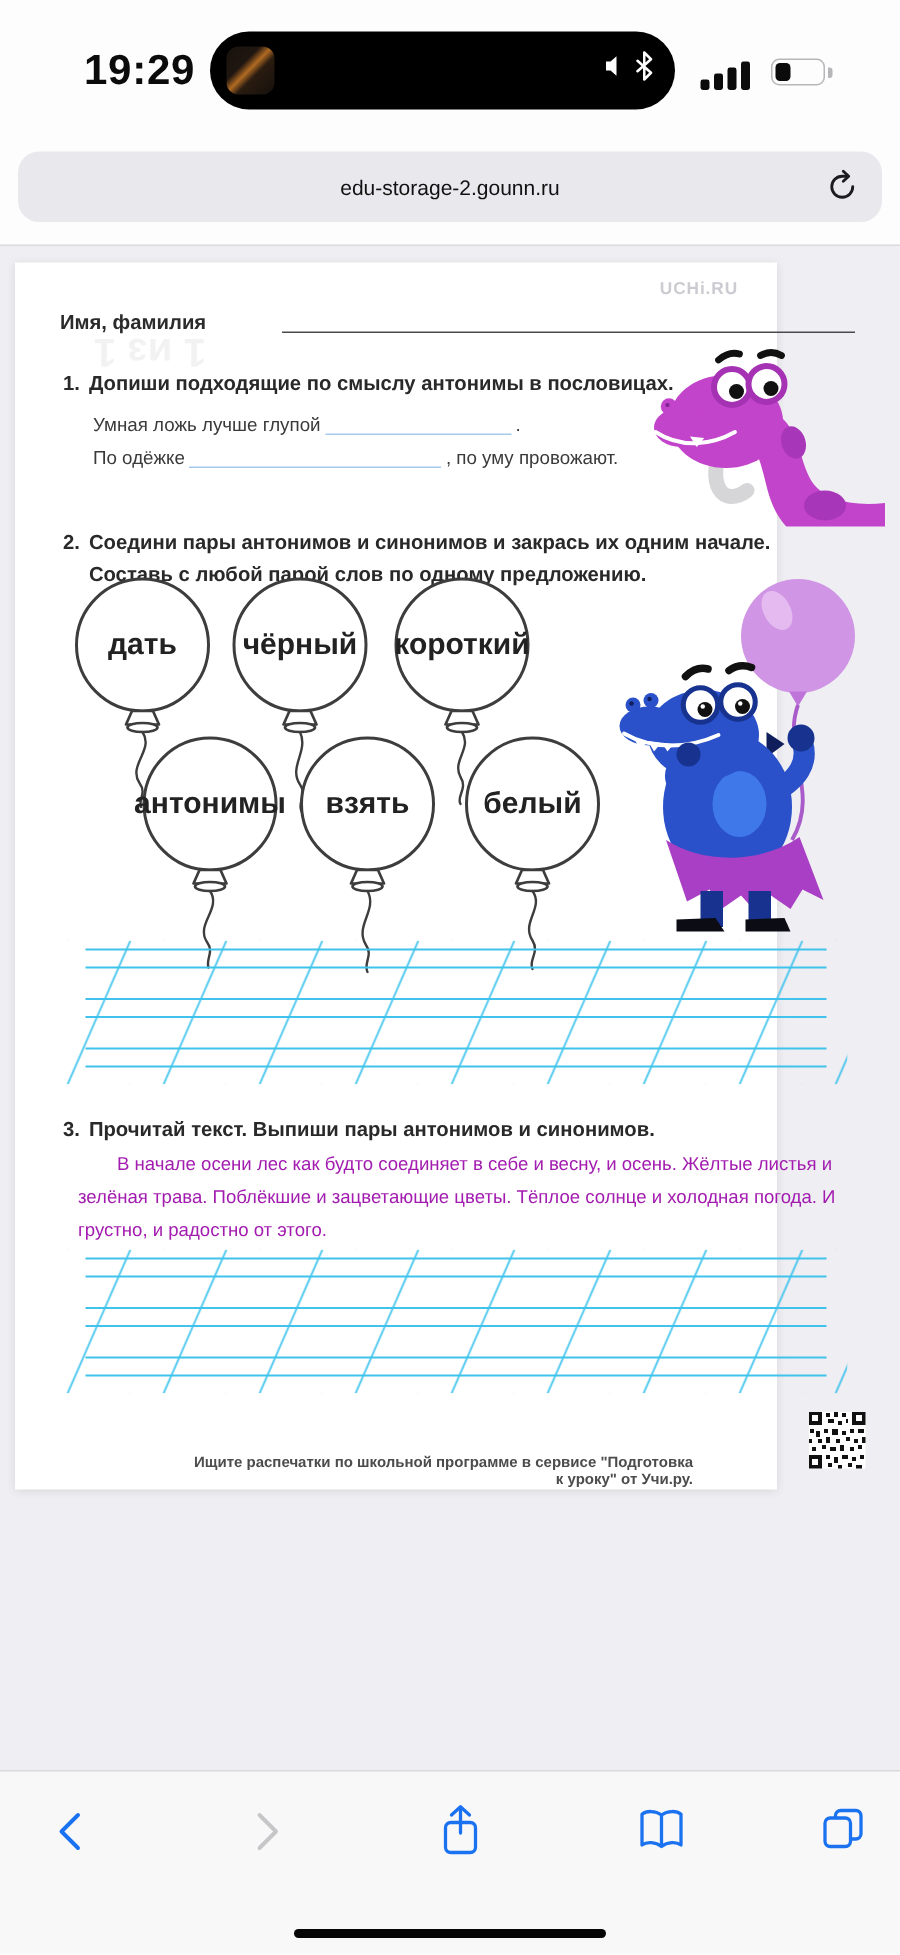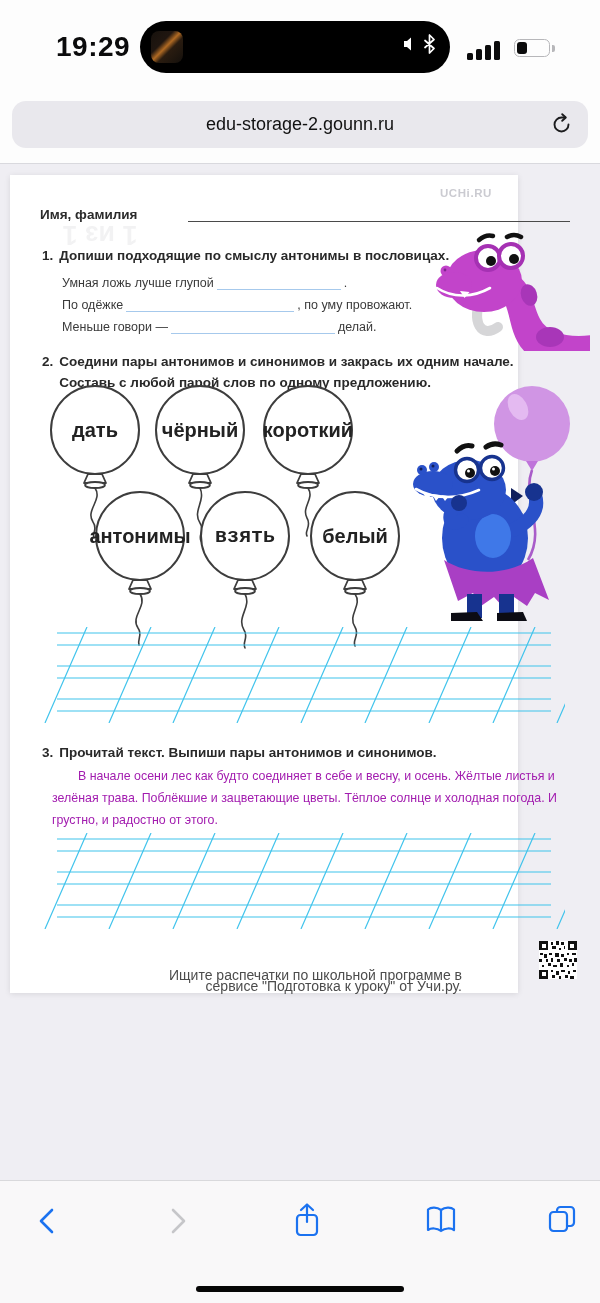--- a/index.html
+++ b/index.html
@@ -16,21 +16,21 @@
   .island-icons { position:absolute; right:14px; top:13px; display:flex; gap:4px; align-items:center; }
   
   .signal { position:absolute; left:467px; top:41px; display:flex; align-items:flex-end; gap:3px; }
   .signal i { display:block; width:6px; background:#0b0b0c; border-radius:1.6px; }
   .battery { position:absolute; left:514px; top:39px; width:36px; height:18px; border:1.6px solid #b7b7ba; border-radius:5.5px; background:#fdfdfd; }
   .battery .lvl { position:absolute; left:2px; top:2px; bottom:2px; width:10px; background:#0b0b0c; border-radius:3px; }
   .battery-nub { position:absolute; left:552px; top:45px; width:3px; height:7px; background:#b7b7ba; border-radius:0 2px 2px 0; }
 
   
   .urlbar { position:absolute; left:12px; top:101px; width:576px; height:47px; background:#e9e8ed; border-radius:14px; display:flex; align-items:center; justify-content:center; }
-  .url-text { font-size:18px; color:#111; }
+  .url-text { font-size:14px; color:#111; }
   .reload { position:absolute; right:14px; top:11px; width:25px; height:25px; }
   .hairline-top { position:absolute; left:0; top:163px; width:600px; height:1px; background:#d9d9de; }
 
   
   .content-bg { position:absolute; left:0; top:164px; width:600px; height:1016px; background:#efeef3; }
   .sheet { position:absolute; left:10px; top:175px; width:508px; height:818px; background:#fff; box-shadow:0 1px 6px rgba(0,0,0,.10); }
 
   .brand { position:absolute; top:12px; right:26px; font-size:11.5px; font-weight:bold; letter-spacing:.6px; color:#cbcbd1; }
   .name-row { position:absolute; left:30px; top:30px; width:530px; display:flex; align-items:flex-end;gap:45px; }
   .name-label { font-size:13.5px; font-weight:bold; color:#2b2b2b; white-space:nowrap; }
@@ -42,21 +42,21 @@
   .blank { display:inline-block; border-bottom:1.6px solid #a6c9ec; height:13px; margin:0 3px; }
 
   .balloon { position:absolute; width:110px; height:160px; }
   .balloon .word { position:absolute; left:0; top:36px; width:110px; text-align:center; font-size:20px; font-weight:bold; color:#222; }
 
   .grid-lines { position:absolute; left:33px; width:522px; height:96px; }
 
   .para { position:absolute; left:42px; top:590px; width:508px; font-size:12.4px; line-height:22.2px; color:#a21caf; text-indent:26px; }
 
   .qr { position:absolute; left:529px; top:766px; width:38px; height:38px; }
-  .footer-note { position:absolute; right:56px; top:795px; width:340px; text-align:right; font-size:14px; color:#4c4c4c; line-height:11px; }
+  .footer-note { position:absolute; right:56px; top:795px; width:340px; text-align:right; font-size:10px; color:#4c4c4c; line-height:11px;font-weight:bold; }
 
   
   .toolbar { position:absolute; left:0; top:1180px; width:600px; height:123px; background:#f9f8f9; border-top:1px solid #d9d9dc; }
   .tb-icon { position:absolute; top:24px; }
   .home-indicator { position:absolute; left:196px; top:1286px; width:208px; height:6px; background:#060606; border-radius:3px; }
 
   svg { display:block; }
 </style>
 </head>
 <body>
@@ -121,25 +121,20 @@
     </div>
     <div class="task-body-line" style="left:52px; top:101px;">
       <span>Умная ложь лучше глупой</span>
       <span class="blank" style="width:124px"></span>
       <span>.</span>
     </div>
     <div class="task-body-line" style="left:52px; top:123px;">
       <span>По одёжке</span>
       <span class="blank" style="width:168px"></span>
       <span>, по уму провожают.</span>
-    </div>
-    <div class="task-body-line" style="left:52px; top:145px;">
-      <span>Меньше говори —</span>
-      <span class="blank" style="width:164px"></span>
-      <span>делай.</span>
     </div>
 
     <div style="position:absolute; left:420px; top:56px; width:160px; height:120px;">
       <svg width="160" height="120" viewBox="0 0 160 120" style="overflow:hidden">
         <path d="M70,42 C102,40 100,68 110,88 C118,103 140,107 162,104 L162,122 L96,122 C80,106 82,88 74,70 Z" fill="#c244ca"></path>
         <ellipse cx="120" cy="106" rx="14" ry="10" fill="#a836b8"></ellipse>
         <ellipse cx="99" cy="64" rx="8" ry="11" fill="#a836b8" transform="rotate(-18 99 64)"></ellipse>
         <path d="M52,64 C40,92 52,108 68,96" fill="none" stroke="#d6d6d8" stroke-width="10" stroke-linecap="round"></path>
         <circle cx="16" cy="40" r="5.5" fill="#c244ca"></circle>
           <circle cx="28" cy="36" r="5.5" fill="#c244ca"></circle>
@@ -195,21 +190,21 @@
     </div>
     <div class="balloon" style="left:75px; top:314px;">
       <svg width="110" height="160" viewBox="0 0 110 160">
         <circle cx="55" cy="47" r="44" fill="#fff" stroke="#3d3d3d" stroke-width="2"></circle>
         <path d="M48,91 L62,91 L66,100 L44,100 Z" fill="#fff" stroke="#3d3d3d" stroke-width="1.8" stroke-linejoin="round"></path>
         <ellipse cx="55" cy="102" rx="10" ry="3" fill="#fff" stroke="#3d3d3d" stroke-width="1.8"></ellipse>
         <path d="M55,105 C63,117 45,127 53,139 C58,146 52,150 54,156" fill="none" stroke="#3d3d3d" stroke-width="1.6" stroke-linecap="round"></path>
       </svg>
       <div class="word">антонимы</div>
     </div>
-    <div class="balloon" style="left:180px; top:314px;font-family:Liberation Mono, monospace;">
+    <div class="balloon" style="left:180px; top:314px;">
       <svg width="110" height="160" viewBox="0 0 110 160">
         <circle cx="55" cy="47" r="44" fill="#fff" stroke="#3d3d3d" stroke-width="2"></circle>
         <path d="M48,91 L62,91 L66,100 L44,100 Z" fill="#fff" stroke="#3d3d3d" stroke-width="1.8" stroke-linejoin="round"></path>
         <ellipse cx="55" cy="102" rx="10" ry="3" fill="#fff" stroke="#3d3d3d" stroke-width="1.8"></ellipse>
         <path d="M55,105 C62,118 46,128 54,141 C59,148 52,153 55,159" fill="none" stroke="#3d3d3d" stroke-width="1.6" stroke-linecap="round"></path>
       </svg>
       <div class="word">взять</div>
     </div>
     <div class="balloon" style="left:290px; top:314px;">
       <svg width="110" height="160" viewBox="0 0 110 160">

